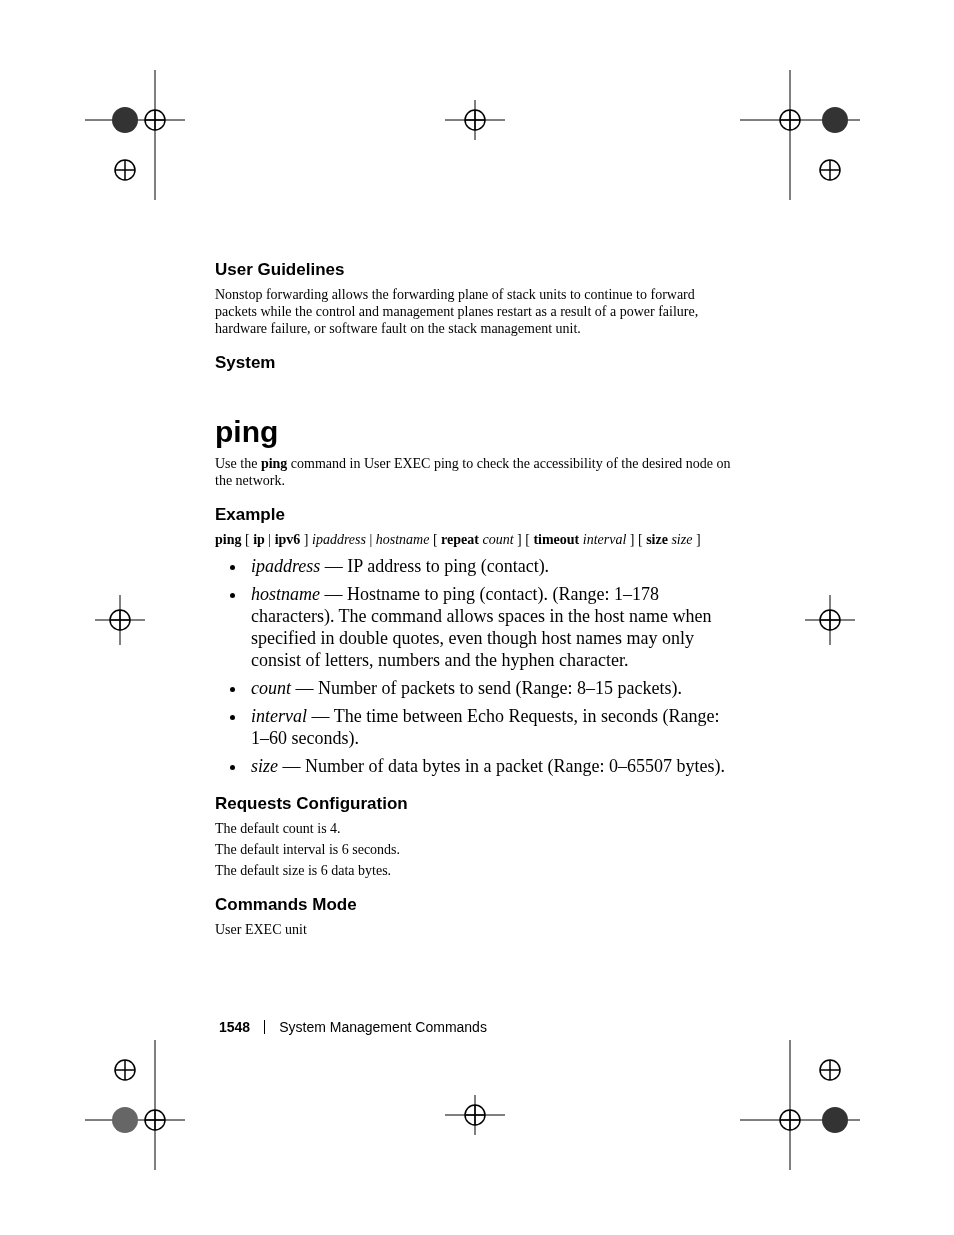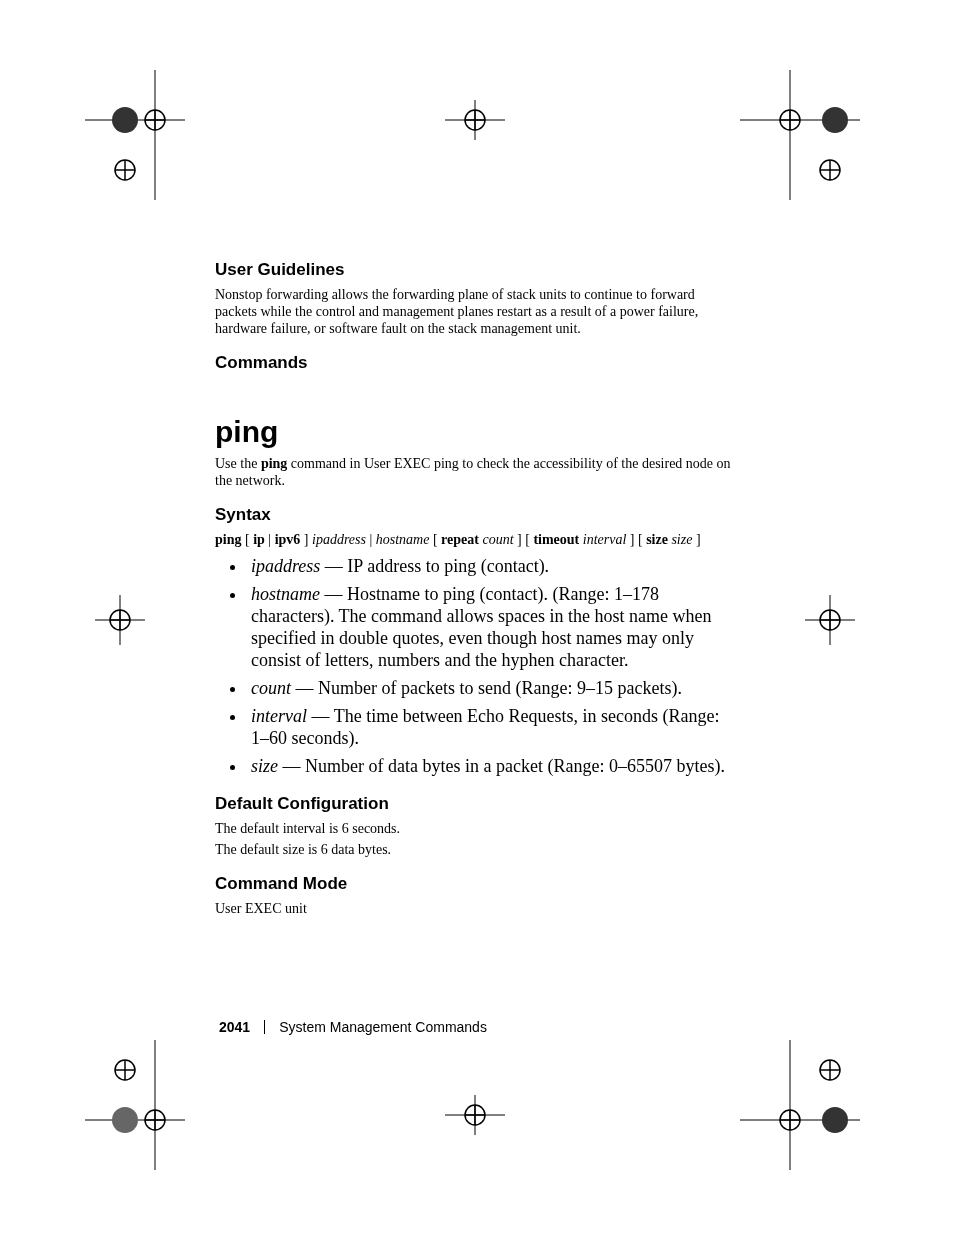--- a/index.html
+++ b/index.html
@@ -174,49 +174,50 @@
       <line x1="20" y1="20" x2="40" y2="20" stroke="#000" stroke-width="1.5"></line>
       <line x1="30" y1="10" x2="30" y2="30" stroke="#000" stroke-width="1.5"></line>
     </svg>
   </div>
 
   <div class="content">
 
     <div class="h3">User Guidelines</div>
     <p class="para">Nonstop forwarding allows the forwarding plane of stack units to continue to forward packets while the control and management planes restart as a result of a power failure, hardware failure, or software fault on the stack management unit.</p>
 
-    <div class="h3 sep-example">Commands</div>
+    <div class="h3 sep-example">System</div>
 
     <div class="h1">ping</div>
     <p class="para">
       <span>Use the </span><span class="bold">ping</span><span> command in User EXEC ping to check the accessibility of the desired node on the network.</span>
     </p>
 
-    <div class="h3">Syntax</div>
+    <div class="h3">Example</div>
 
     <p class="para" style="margin-bottom:8px;">
       <span class="bold">ping</span><span> [ </span><span class="bold">ip</span><span> | </span><span class="bold">ipv6</span><span> ] </span><span class="ital">ipaddress</span><span> | </span><span class="ital">hostname</span><span> [ </span><span class="bold">repeat</span><span> </span><span class="ital">count</span><span> ] [ </span><span class="bold">timeout</span><span> </span><span class="ital">interval</span><span> ] [ </span><span class="bold">size</span><span> </span><span class="ital">size</span><span> ]</span>
     </p>
 
     <ul class="list">
       <li><span class="ital">ipaddress</span><span> — IP address to ping (contact).</span></li>
       <li><span class="ital">hostname</span><span> — Hostname to ping (contact). (Range: 1–178 characters). The command allows spaces in the host name when specified in double quotes, even though host names may only consist of letters, numbers and the hyphen character.</span></li>
-      <li><span class="ital">count</span><span> — Number of packets to send (Range: 9–15 packets).</span></li>
+      <li><span class="ital">count</span><span> — Number of packets to send (Range: 8–15 packets).</span></li>
       <li><span class="ital">interval</span><span> — The time between Echo Requests, in seconds (Range: 1–60 seconds).</span></li>
       <li><span class="ital">size</span><span> — Number of data bytes in a packet (Range: 0–65507 bytes).</span></li>
     </ul>
 
-    <div class="h3">Default Configuration</div>
+    <div class="h3">Requests Configuration</div>
+    <p class="para" style="margin-bottom:4px;">The default count is 4.</p>
     <p class="para" style="margin-bottom:4px;">The default interval is 6 seconds.</p>
     <p class="para">The default size is 6 data bytes.</p>
 
-    <div class="h3">Command Mode</div>
+    <div class="h3">Commands Mode</div>
     <p class="para">User EXEC unit</p>
 
   </div>
 
   <div class="footer">
-    <span class="pagenum">2041</span>
+    <span class="pagenum">1548</span>
     <span class="divider"></span>
     <span>System Management Commands</span>
   </div>
 
 </div>
 
 </body></html>

